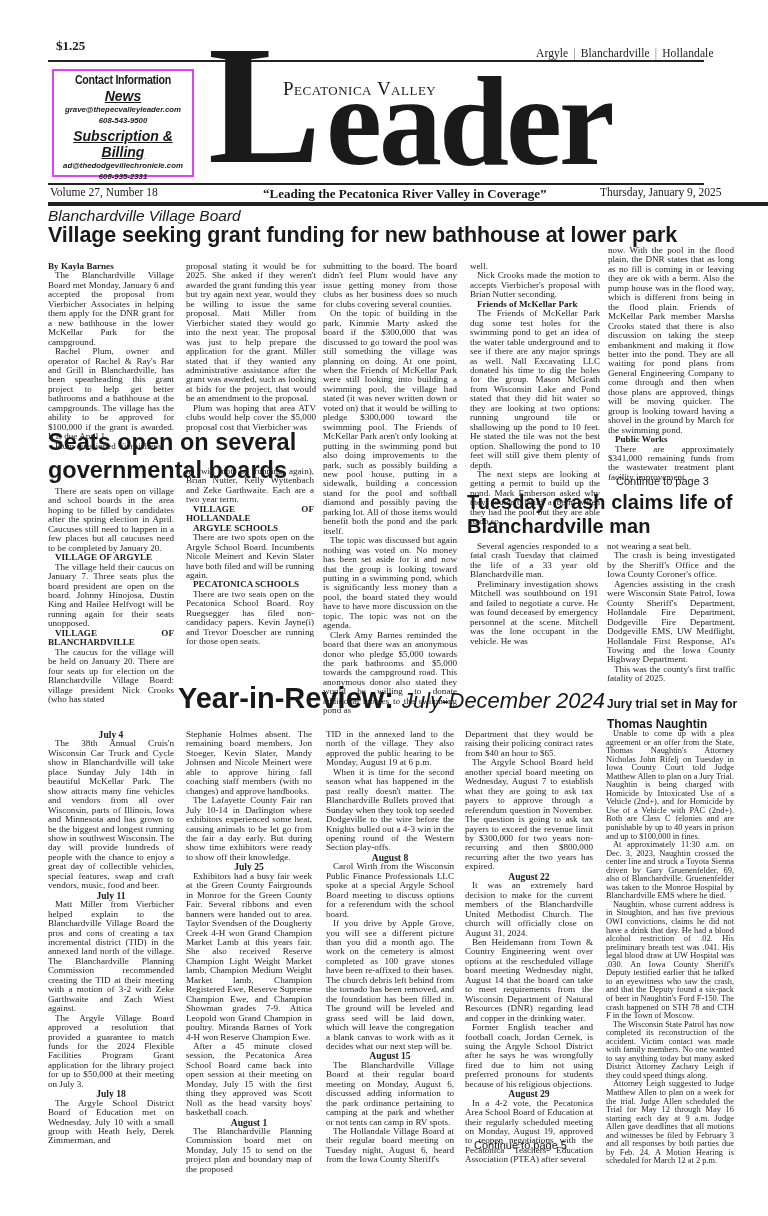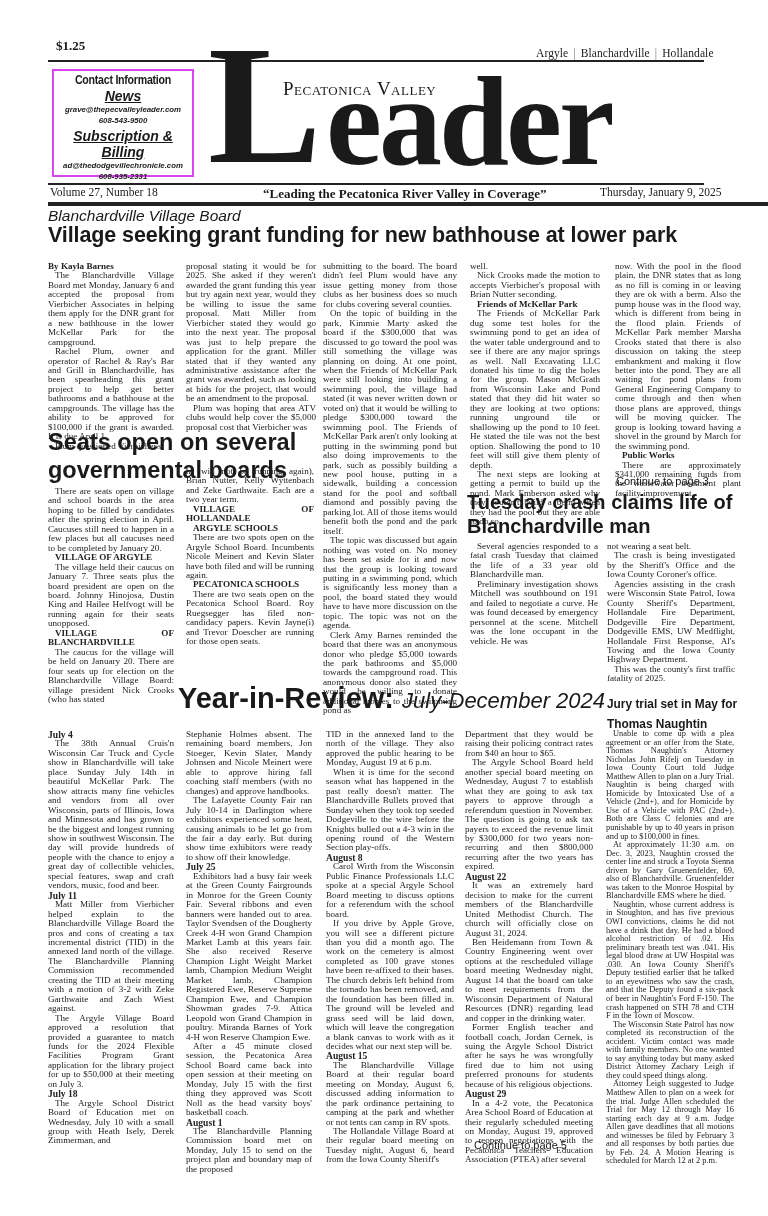--- a/index.html
+++ b/index.html
@@ -31,28 +31,28 @@
 
   
   .kicker { font-family: "Liberation Sans", sans-serif; font-style: italic; font-size: 15.5px; }
   .head { font-family: "Liberation Sans", sans-serif; font-weight: bold; }
   #kicker1 { left: 48px; top: 207px; }
   #head1 { left: 48px; top: 223px; font-size: 21.5px; letter-spacing: -0.1px; white-space: nowrap; }
 
   .col { position: absolute; font-size: 9.1px; line-height: 9.45px; text-align: justify; font-family: "Liberation Serif", serif; color: #222; }
   .col p { text-indent: 7px; }
   .col .sub { font-weight: bold; text-indent: 7px; }
-  .col .subc { font-weight: bold; text-align: left; text-indent: 0; font-size: 9.6px; }
+  .col .subc { font-weight: bold; text-align: center; text-indent: 0; font-size: 9.6px; }
   .col .byline { font-weight: bold; text-indent: 0; }
 
   #c1 { left: 48px; top: 262px; width: 126px; }
   #c2 { left: 186px; top: 262px; width: 130px; }
   #c3 { left: 323px; top: 262px; width: 134px; }
   #c4 { left: 470px; top: 262px; width: 130px; }
-  #c5 { left: 608px; top: 262px; width: 126px; margin-left: 7px; }
+  #c5 { left: 608px; top: 246px; width: 126px; }
 
   #head2 { left: 48px; top: 428px; font-size: 23.5px; line-height: 28px; width: 270px; }
   #c2a { left: 48px; top: 487px; width: 126px; }
   #c2b { left: 186px; top: 467px; width: 128px; }
 
   #cont3 { left: 616px; top: 475px; font-family: "Liberation Sans", sans-serif; font-size: 11px; }
   #head3 { left: 467px; top: 490px; font-size: 20px; line-height: 24px; width: 300px; }
   #c3a { left: 470px; top: 542px; width: 128px; }
   #c3b { left: 607px; top: 542px; width: 128px; }
 

